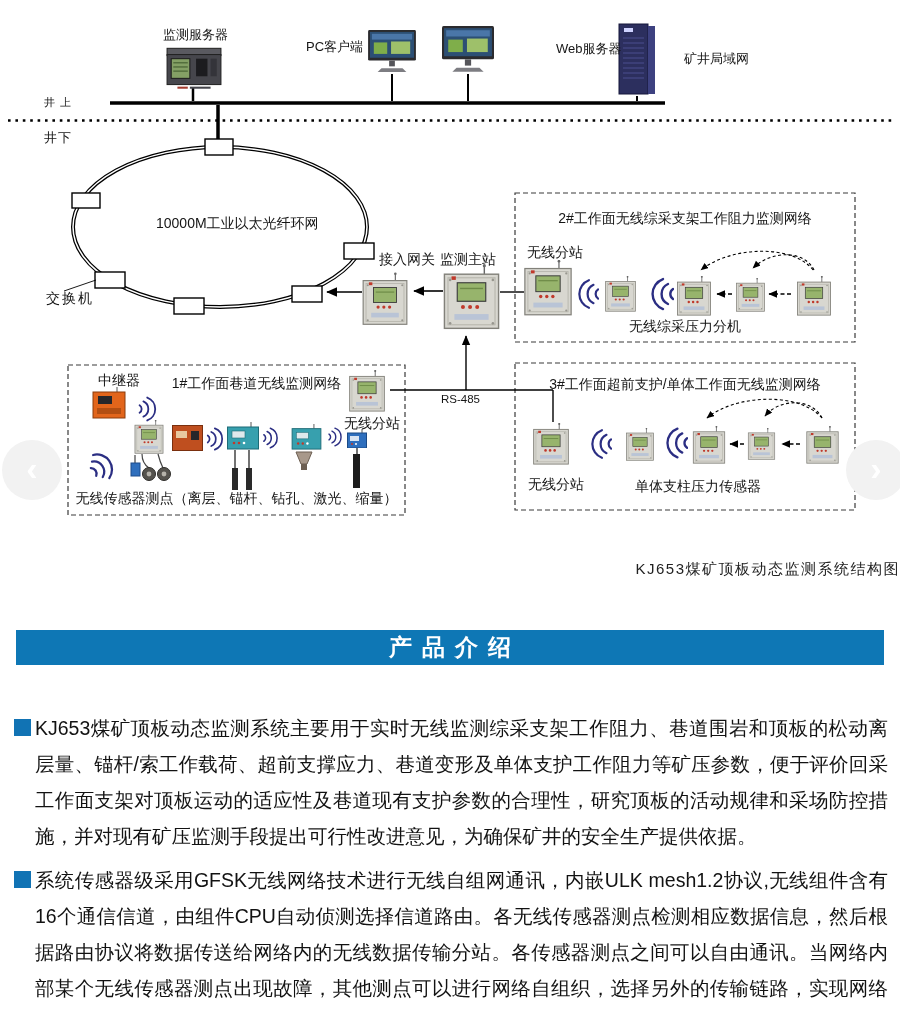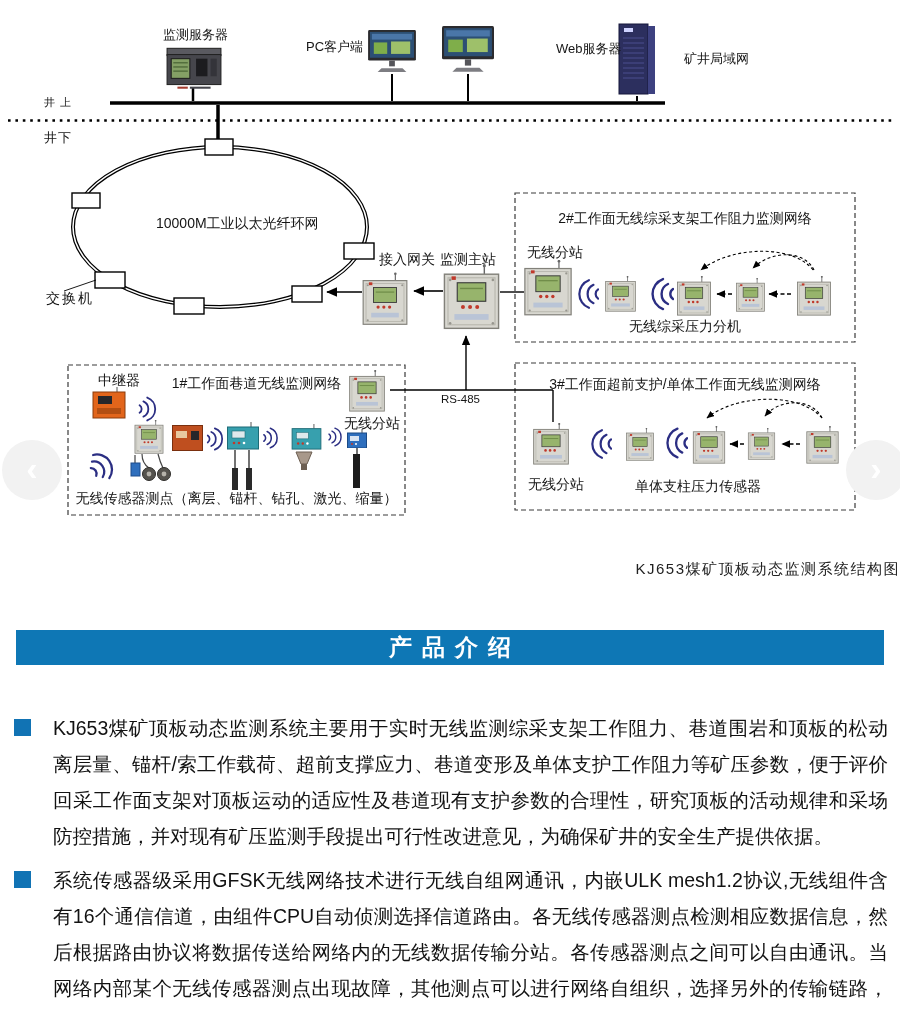--- a/index.html
+++ b/index.html
@@ -8,21 +8,21 @@
   .stage{position:absolute;left:0;top:0;width:900px;height:1009px;}
   svg.diagram{position:absolute;left:0;top:0;}
   .lbl{position:absolute;font-size:14px;color:#151515;white-space:nowrap;line-height:1.15;}
   .ctr{text-align:center;white-space:normal;}
   .cap{position:absolute;left:0;top:560px;width:900px;text-align:right;
        font-size:15px;letter-spacing:1.5px;color:#222;}
   .banner{position:absolute;left:16px;top:630px;width:868px;height:35px;
           background:#0e77b5;display:flex;align-items:center;justify-content:center;}
   .banner span{color:#fff;font-size:23px;font-weight:bold;letter-spacing:10px;padding-left:10px;}
   .intro{position:absolute;left:14px;top:710px;width:874px;}
-  .brow{display:flex;gap:22px;margin-bottom:8px;}
+  .brow{display:flex;gap:4px;margin-bottom:8px;}
   .bullet{flex:none;width:17px;height:17px;background:#1173b4;margin-top:9px;}
   .ptext{margin:0;font-size:19.5px;line-height:36px;text-align:justify;color:#121212;}
   .navbtn{position:absolute;width:60px;height:60px;border-radius:50%;background:#f2f2f2;
           display:flex;align-items:center;justify-content:center;cursor:pointer;}
   .navbtn span{color:#fff;font-size:34px;font-weight:bold;line-height:1;margin-top:-4px;}
   .prev{left:2px;top:440px;}
   .next{left:846px;top:440px;}
 </style>
 </head>
 <body>

